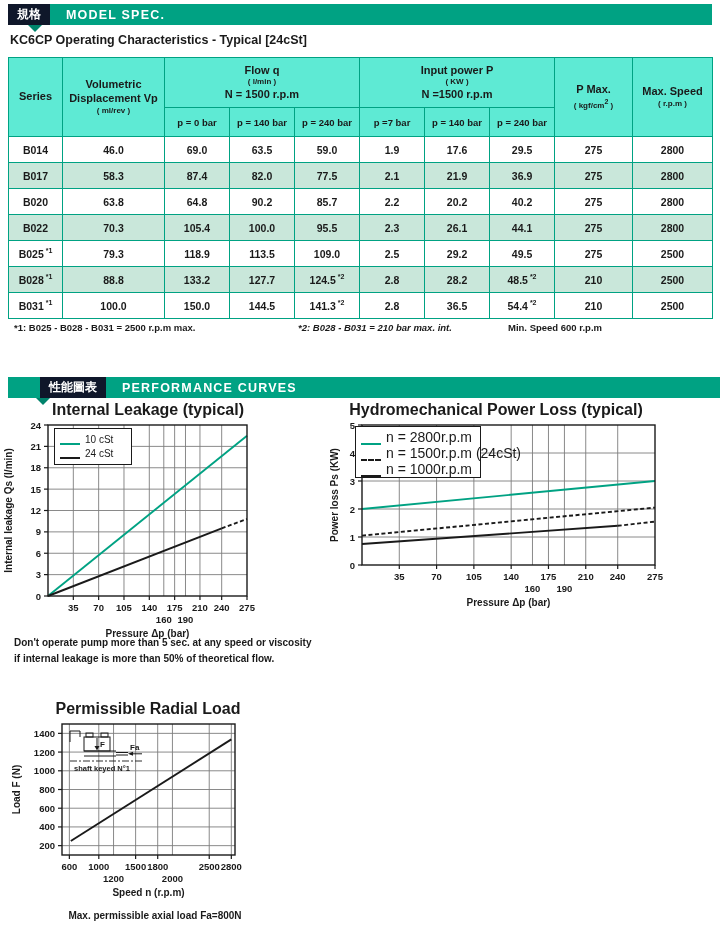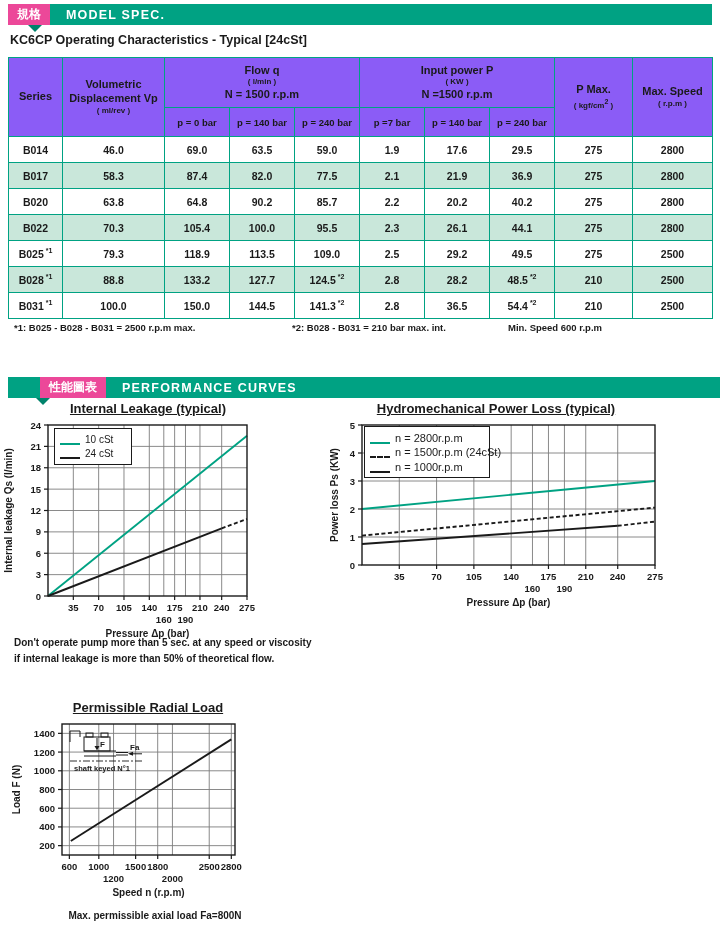--- a/index.html
+++ b/index.html
@@ -2,39 +2,39 @@
 <html><head>
 <meta charset="utf-8">
 <style>
   html,body{margin:0;padding:0;}
   body{
     width:720px;height:935px;background:#ffffff;position:relative;
     font-family:"Liberation Sans",sans-serif;color:#1a1a1a;overflow:hidden;
   }
   
   .band{position:absolute;left:8px;width:704px;height:21px;background:#00A283;display:flex;align-items:center;}
-  .band .cjk{height:21px;line-height:21px;padding:0 9px;background:#ec4899;color:#ffffff;font-size:12px;font-weight:bold;}
+  .band .cjk{height:21px;line-height:21px;padding:0 9px;background:#0f172a;color:#ffffff;font-size:12px;font-weight:bold;}
   .band .cap{margin-left:16px;color:#ffffff;font-size:12.5px;font-weight:bold;letter-spacing:1.2px;}
   .tri{position:absolute;width:0;height:0;border-left:7px solid transparent;border-right:7px solid transparent;border-top:7px solid #00836C;}
   
   .doc-title{position:absolute;left:10px;top:33px;font-size:12.5px;font-weight:bold;}
   
   table.spec{position:absolute;left:8px;top:57px;width:704px;border-collapse:collapse;table-layout:fixed;}
   table.spec th,table.spec td{border:1px solid #00A283;text-align:center;vertical-align:middle;padding:0;}
-  table.spec thead th{background:#8b5cf6;}
+  table.spec thead th{background:#5eead4;}
   table.spec .h1{font-size:11px;font-weight:bold;line-height:1.25;}
   table.spec .unit{font-size:8px;font-weight:bold;line-height:1.3;}
   table.spec .sub th{height:28px;font-size:9.5px;font-weight:bold;}
   table.spec tbody td{height:25px;font-size:10.5px;font-weight:bold;background:#ffffff;}
   table.spec tbody tr:nth-child(even) td{background:#C9E7DA;}
   table.spec sup{font-size:7px;}
   .footnote{position:absolute;top:322px;font-size:9.5px;font-weight:bold;white-space:nowrap;}
   
   .chart{position:absolute;}
-  .chart .ctitle{position:absolute;transform:translateX(-50%);font-size:13px;font-weight:bold;white-space:nowrap;text-decoration:underline;}
+  .chart .ctitle{position:absolute;transform:translateX(-50%);font-size:16px;font-weight:bold;white-space:nowrap;}
   .chart svg{position:absolute;left:0;top:0;}
   svg text{fill:#1a1a1a;font-family:"Liberation Sans",sans-serif;font-weight:bold;}
   .legend{position:absolute;background:#ffffff;border:1.3px solid #1a1a1a;box-sizing:border-box;
           display:flex;flex-direction:column;justify-content:space-evenly;padding:2px 5px;}
   .lrow{display:flex;align-items:flex-end;gap:5px;white-space:nowrap;font-weight:normal;}
   .lsample{display:inline-block;width:20px;height:0;border-top-style:solid;border-top-width:2px;flex:0 0 auto;}
   .note{position:absolute;font-size:10px;font-weight:bold;white-space:nowrap;}
 </style>
 </head>
 <body>
@@ -180,21 +180,21 @@
         <td>2.8</td>
         <td>36.5</td>
         <td>54.4<sup> *2</sup></td>
         <td>210</td>
         <td>2500</td>
       </tr>
     </tbody>
 </table>
 
 <span class="footnote" style="left:14px;">*1: B025 - B028 - B031 = 2500 r.p.m max.</span>
-<span class="footnote" style="left:292px;">*2: B028 - B031 = 210 bar max. int.</span>
+<span class="footnote" style="left:298px;font-style:italic;">*2: B028 - B031 = 210 bar max. int.</span>
 <span class="footnote" style="left:508px;">Min. Speed 600 r.p.m</span>
 
 <div class="band" style="top:377px;padding-left:32px;">
   <span class="cjk">性能圖表</span>
   <span class="cap">PERFORMANCE CURVES</span>
 </div>
 <div class="tri" style="top:398px;left:36px;"></div>
 
 <div class="chart" style="left:0;top:401px;width:335px;height:250px;">
   <svg width="335" height="250">
@@ -319,21 +319,21 @@
       <line x1="287.7090909090909" y1="164" x2="287.7090909090909" y2="168" stroke="#1a1a1a" stroke-width="1.2"></line>
       <text x="287.7090909090909" y="179" text-anchor="middle" font-size="9.5">240</text>
       <line x1="325" y1="164" x2="325" y2="168" stroke="#1a1a1a" stroke-width="1.2"></line>
       <text x="325" y="179" text-anchor="middle" font-size="9.5">275</text>
       <text x="202.47272727272727" y="191" text-anchor="middle" font-size="9.5">160</text>
       <text x="234.43636363636364" y="191" text-anchor="middle" font-size="9.5">190</text>
       <text x="178.5" y="205" text-anchor="middle" font-size="10">Pressure Δp  (bar)</text>
       <text x="8" y="94" text-anchor="middle" font-size="10" transform="rotate(-90 8 94)">Power loss Ps  (KW)</text>
     </svg>
   <div class="ctitle" style="left:166px;top:0;">Hydromechanical Power Loss  (typical)</div>
-  <div class="legend" style="left:34px;top:25px;width:126px;height:52px;font-size:11px;">
+  <div class="legend" style="left:25px;top:25px;width:126px;height:52px;font-size:14px;">
       <div class="lrow">
         <span class="lsample" style="border-top-color: rgb(0, 162, 131); border-top-style: solid;"></span>
         <span>n = 2800r.p.m</span>
       </div>
       <div class="lrow">
         <span class="lsample" style="border-top-color: rgb(26, 26, 26); border-top-style: dashed;"></span>
         <span>n = 1500r.p.m (24cSt)</span>
       </div>
       <div class="lrow">
         <span class="lsample" style="border-top-color: rgb(26, 26, 26); border-top-style: solid;"></span>

